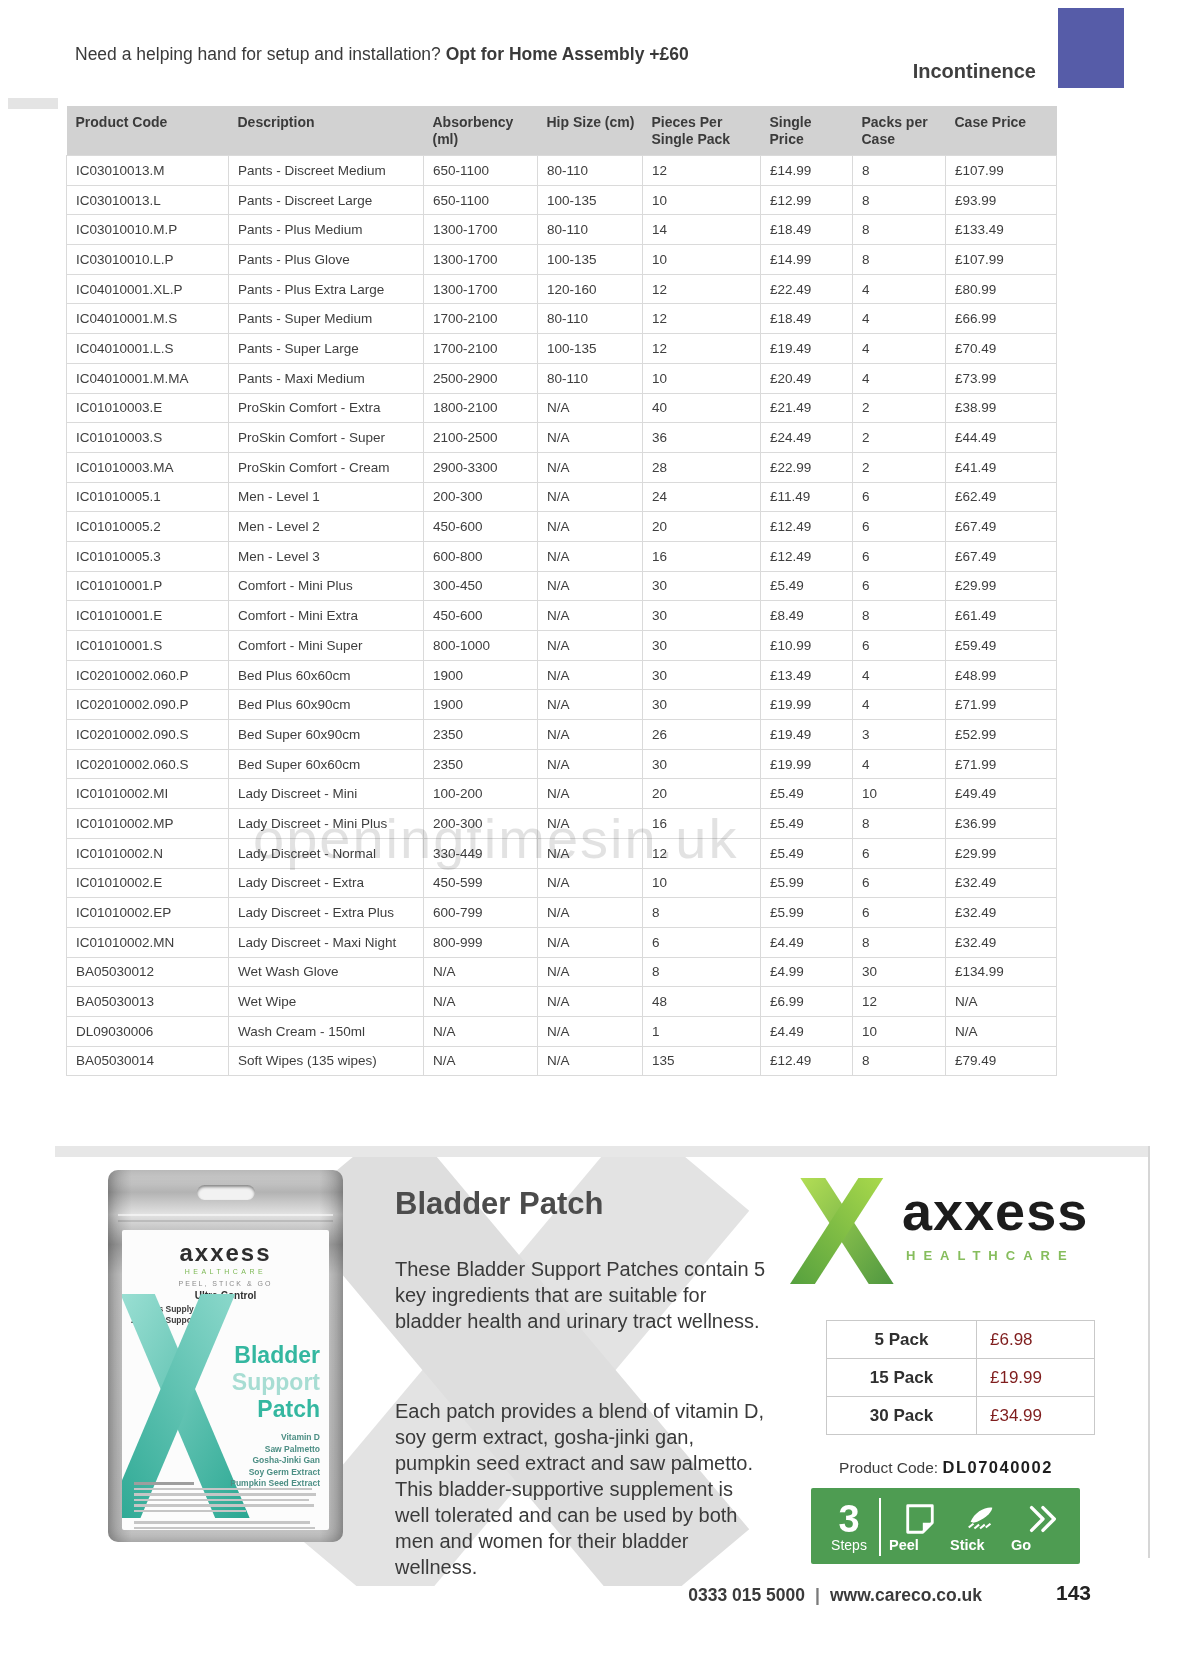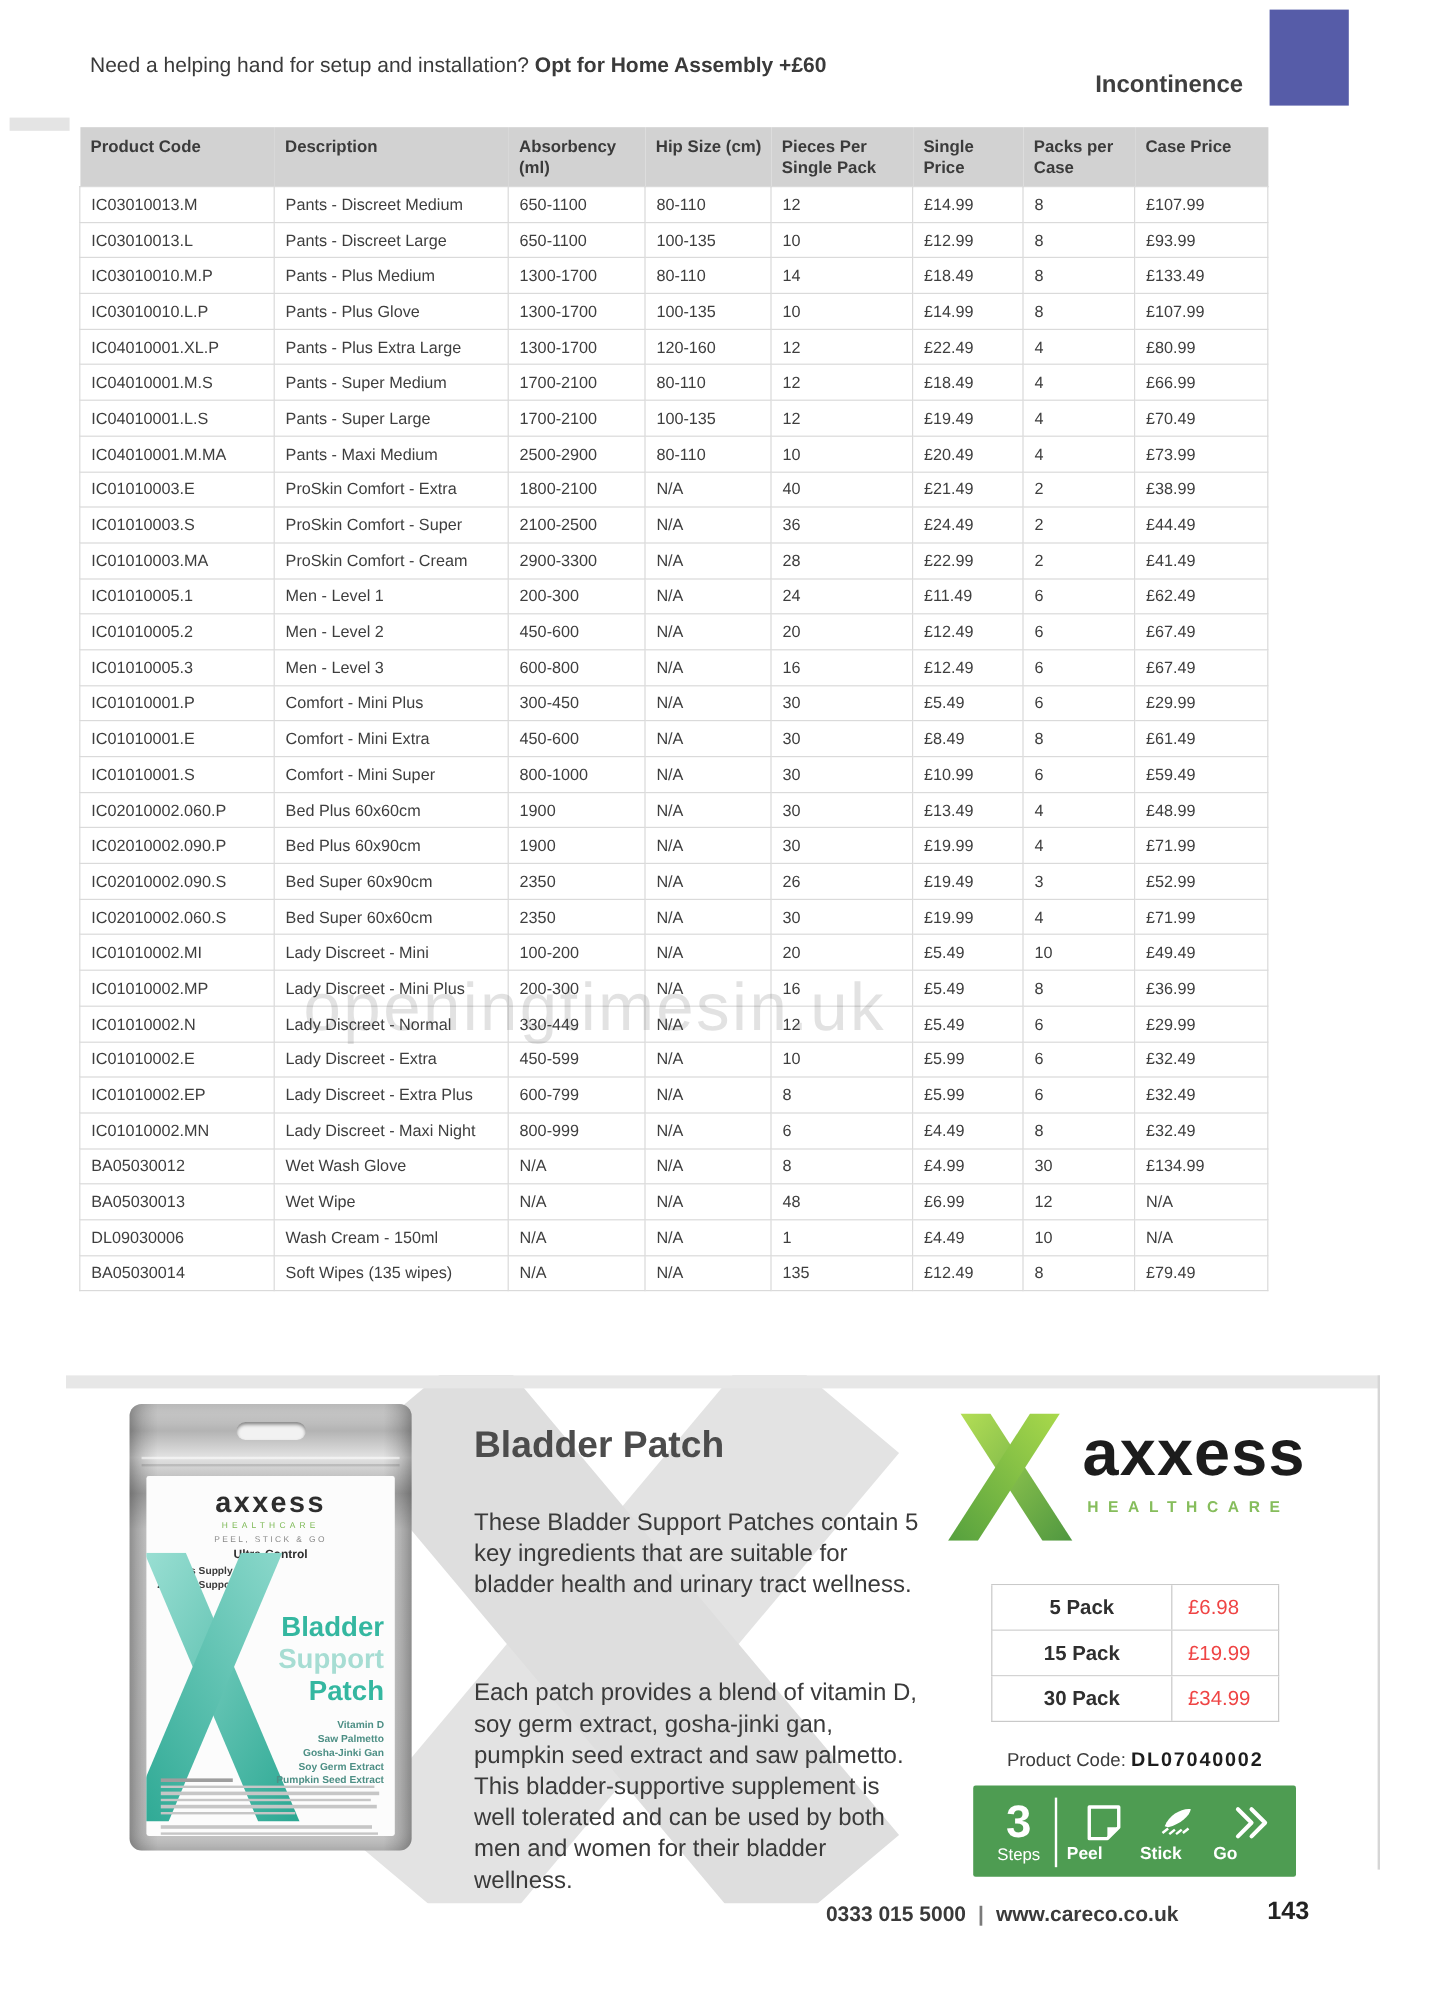--- a/index.html
+++ b/index.html
@@ -54,24 +54,24 @@
   .pl-dir .bar { height:2.5px; background:#c6c6c6; margin-bottom:3px; }
   .pl-dir .gap { height:6px; }
 
   
   .brand-logo { position:absolute; left:735px; top:28px; width:300px; height:112px; z-index:2; }
   .brand-x { position:absolute; left:0; top:4px; width:114px; height:106px; }
   .brand-name { position:absolute; left:112px; top:6px; font-size:54px; font-weight:bold; letter-spacing:1px; color:#1c1c1c; }
   .brand-tag { position:absolute; left:116px; top:74px; font-size:13px; font-weight:bold; letter-spacing:8px; color:#86bd5c; }
 
   
-  .price-table { position:absolute; left:771px; top:174px; width:240px; z-index:2; border-top:1px solid #c9c9c9; }
+  .price-table { position:absolute; left:771px; top:174px; width:269px; z-index:2; border-top:1px solid #c9c9c9; }
   .price-row { display:flex; height:38px; border:1px solid #c9c9c9; border-top:0; background:#fff; }
   .price-pack { width:150px; border-right:1px solid #c9c9c9; display:flex; align-items:center; justify-content:center; font-weight:bold; font-size:17px; color:#2f2f2f; }
-  .price-amount { flex:1; display:flex; align-items:center; padding-left:13px; font-size:17px; color:#ef4444; }
+  .price-amount { flex:1; display:flex; align-items:center; padding-left:13px; font-size:17px; color:#7f1d1d; }
 
   .product-code { position:absolute; left:735px; top:312px; width:312px; text-align:center; font-size:15.5px; color:#3c3c3c; z-index:2; }
   .product-code b { font-size:16.5px; letter-spacing:1.5px; color:#1d1d1d; }
 
   
   .badge { position:absolute; left:756px; top:342px; width:269px; height:76px; background:#4e9c52; border-radius:2px; display:flex; align-items:center; padding:6px 8px 4px 10px; z-index:2; }
   .badge-num-col { width:56px; text-align:center; color:#fff; }
   .badge-num { font-size:38px; font-weight:bold; line-height:36px; }
   .badge-steps { font-size:14px; line-height:16px; }
   .badge-div { width:2px; height:58px; background:#ffffff; margin:0 8px 0 2px; }

